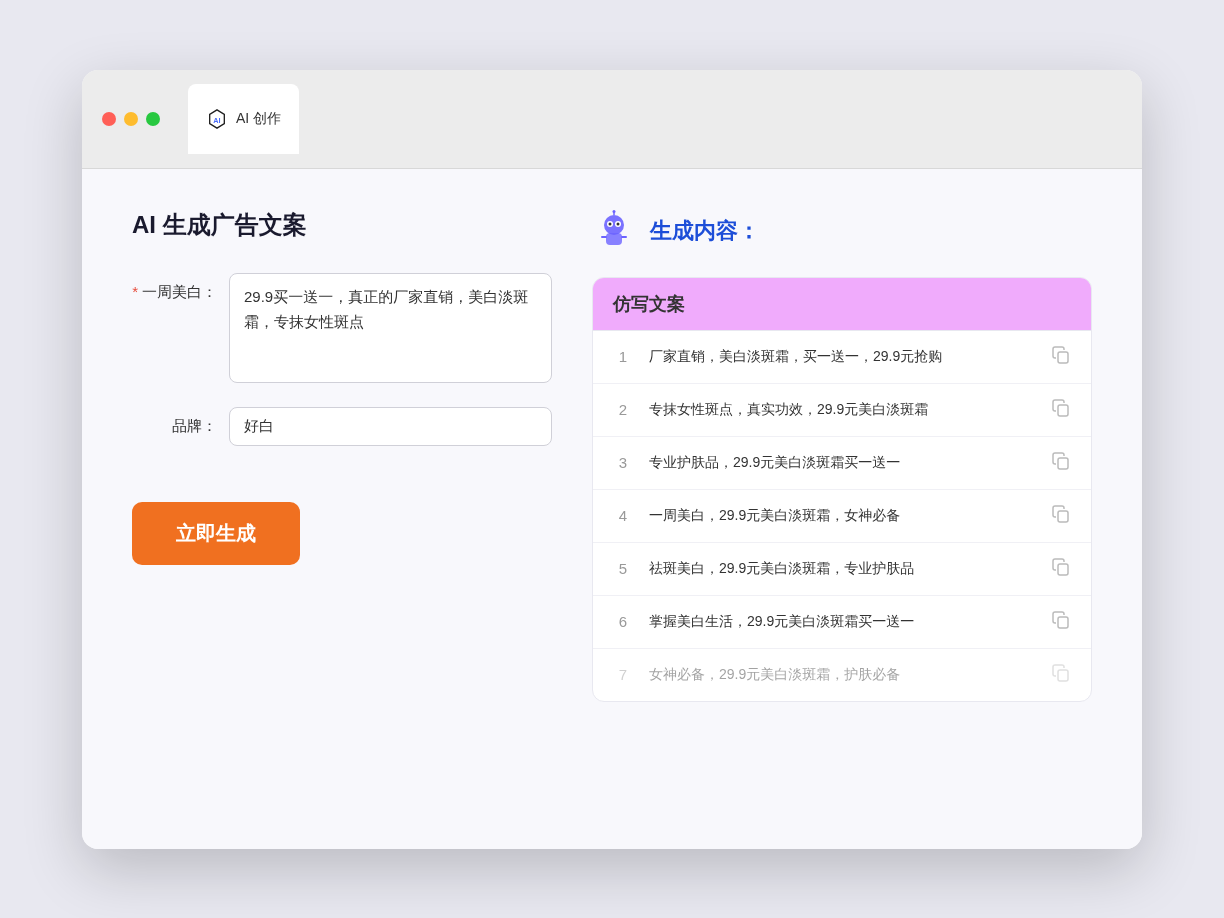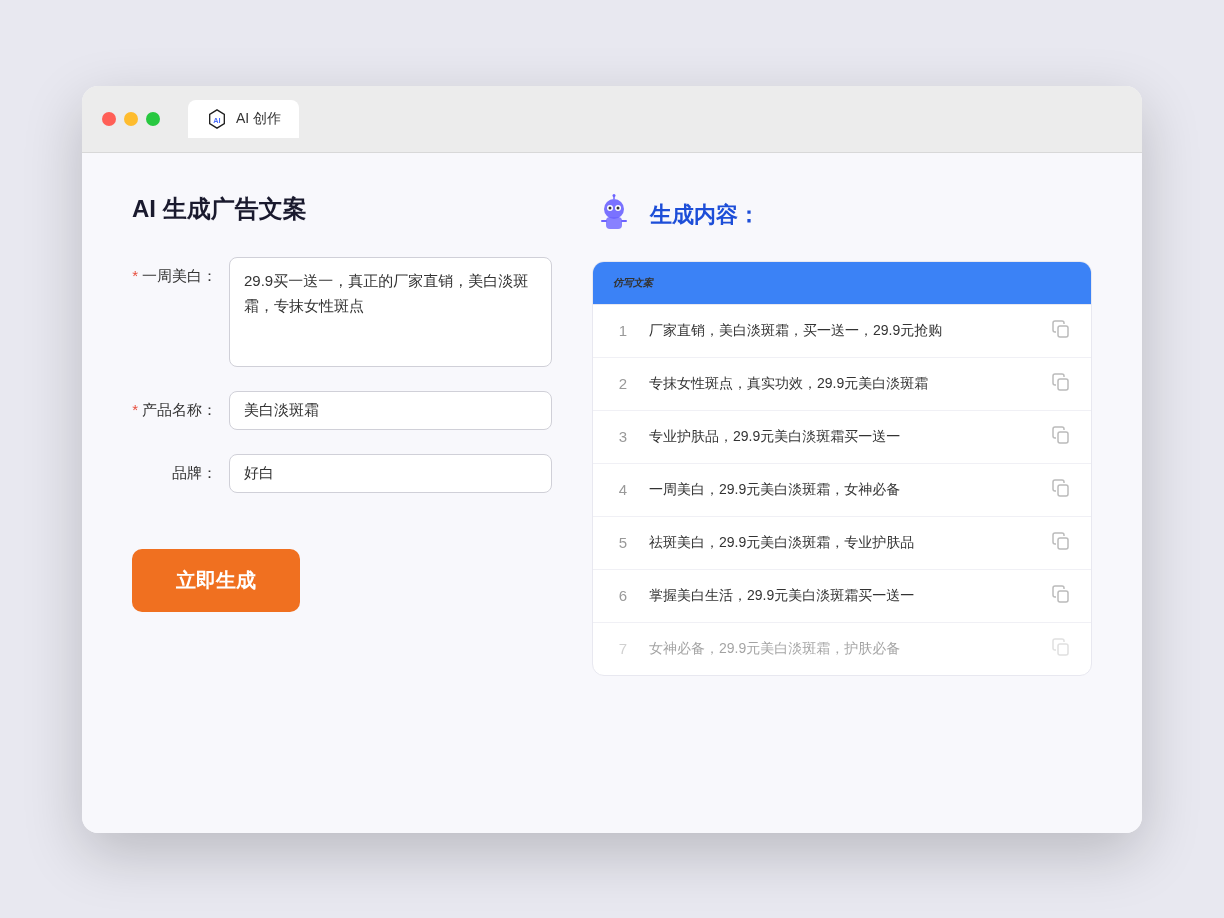--- a/index.html
+++ b/index.html
@@ -39,21 +39,21 @@
       height: 14px;
       border-radius: 50%;
     }
     .tl-red { background: #ff5f57; }
     .tl-yellow { background: #febc2e; }
     .tl-green { background: #28c840; }
 
     .tab {
       background: #fff;
       border-radius: 8px 8px 0 0;
-      padding: 8px 18px;
+      padding: 24px 18px;
       display: flex;
       align-items: center;
       gap: 8px;
       font-size: 14px;
       color: #333;
       margin-left: 16px;
     }
 
     .tab-icon {
       width: 22px;
@@ -157,27 +157,26 @@
     }
 
     .result-table {
       background: #fff;
       border-radius: 12px;
       overflow: hidden;
       border: 1px solid #e8e8f0;
     }
 
     .table-header {
-      background: #3b82f6;
+      background: #f0abfc;
       padding: 14px 20px;
-      font-size: 10px;
+      font-size: 18px;
       font-weight: 600;
       color: #333;
       border-bottom: 1px solid #e8e8f0;
-      font-style: italic;
     }
 
     .table-row {
       display: flex;
       align-items: center;
       padding: 14px 20px;
       border-bottom: 1px solid #f0f0f5;
       gap: 16px;
     }
 
@@ -231,26 +230,20 @@
 
       
       <div class="form-row">
         <label class="form-label">
           <span class="required-star">*</span><span>一周美白：</span>
         </label>
         <textarea class="form-input" style="">29.9买一送一，真正的厂家直销，美白淡斑霜，专抹女性斑点</textarea>
       </div>
 
       
-      <div class="form-row">
-        <label class="form-label">
-          <span class="required-star">*</span><span>产品名称：</span>
-        </label>
-        <input type="text" class="form-input" value="美白淡斑霜" style="">
-      </div>
 
       
       <div class="form-row">
         <label class="form-label">品牌：</label>
         <input type="text" class="form-input" value="好白" style="">
       </div>
 
       
       <button class="generate-btn">立即生成</button>
     </div>

